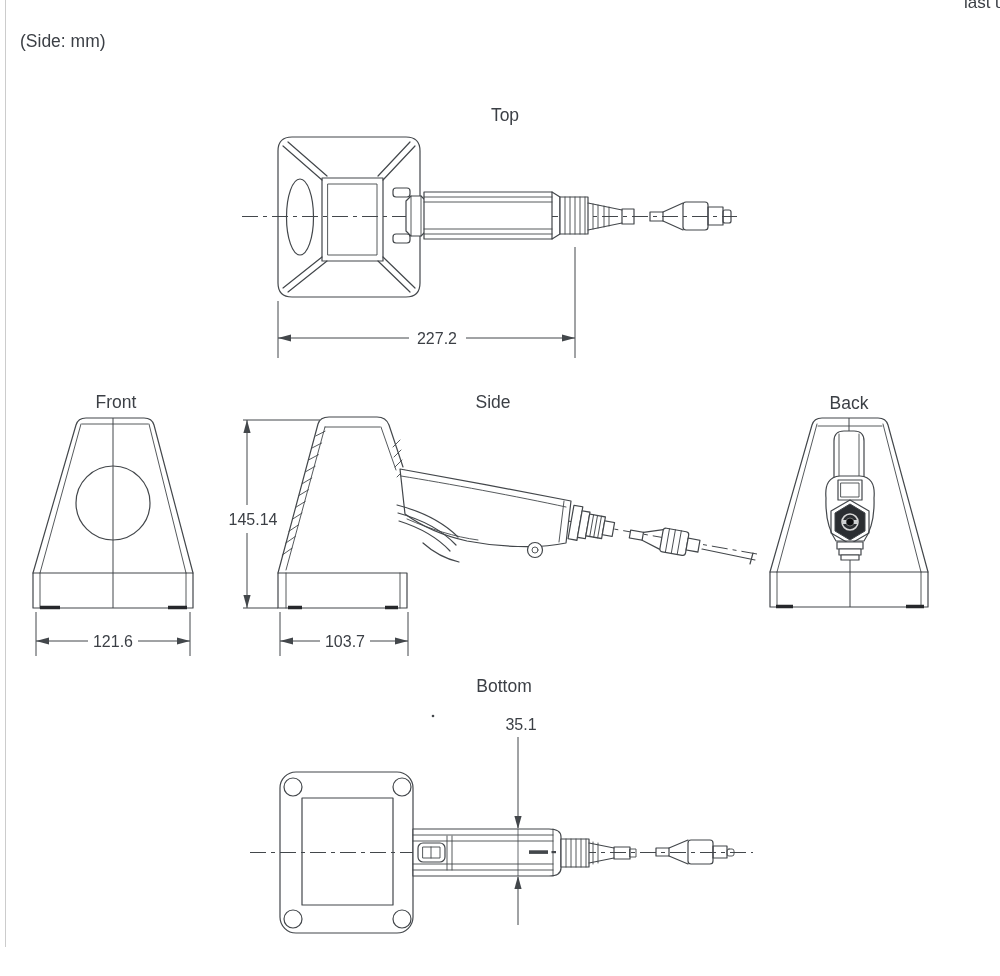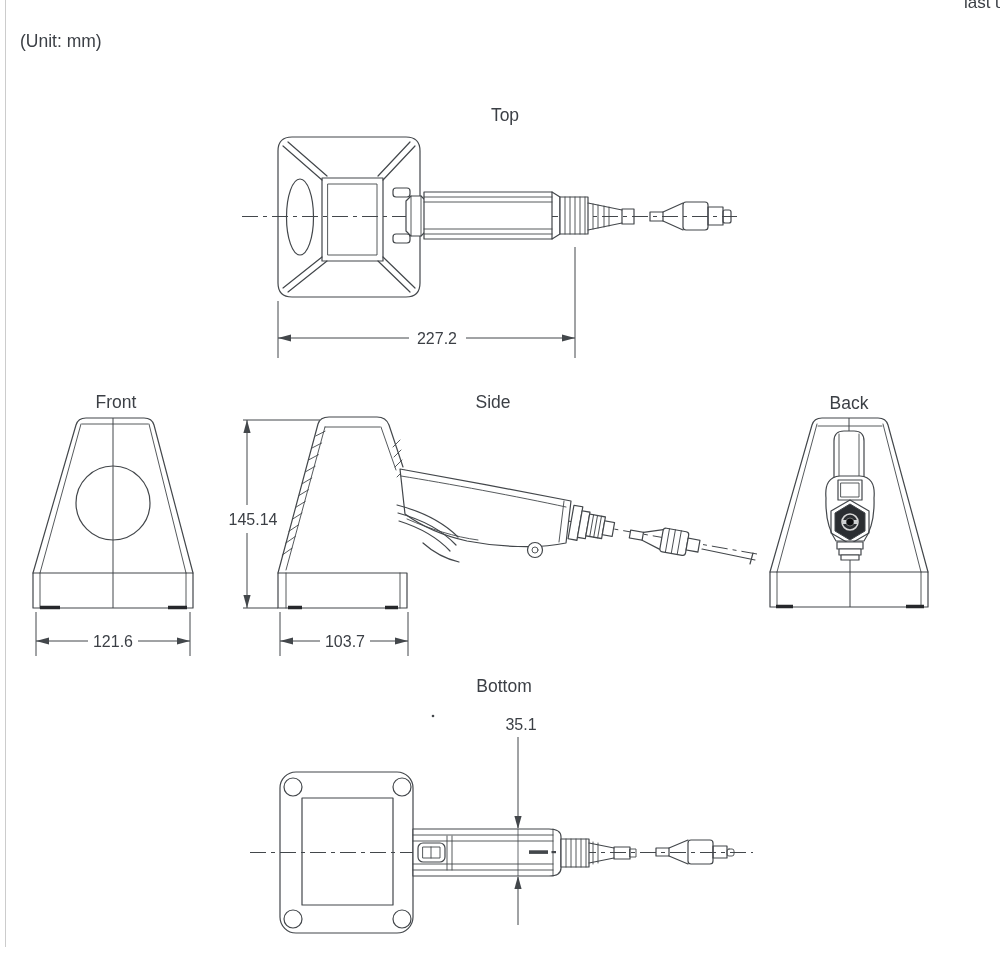--- a/index.html
+++ b/index.html
@@ -37,21 +37,21 @@
   .ft{fill:none;stroke:#26282b;stroke-width:3.6;stroke-linecap:butt;}
   text{fill:var(--text);font-family:"Liberation Sans",sans-serif;}
   .title{font-size:17.5px;}
   .dimtxt{font-size:16px;}
 </style>
 </head>
 <body>
 
 <div class="page">
   <div class="page-border-left"></div>
-  <div class="unit-note">(Unit: mm)</div>
+  <div class="unit-note">(Side: mm)</div>
   <div class="corner-text">last up</div>
 
   <svg width="1000" height="976" viewBox="0 0 1000 976">
 
     <g>
       <text class="title" x="505" y="121" text-anchor="middle">Top</text>
       <path class="cl" d="M242,216.5 H737"></path>
       <path class="ln" d="M292,137 H406 Q420,137 420,151 V283 Q420,297 406,297 H292 Q278,297 278,283 V151 Q278,137 292,137 Z"></path>
       <g>
         <path class="ln" d="M283,146 L322,180 M288,142 L327,176"></path>

